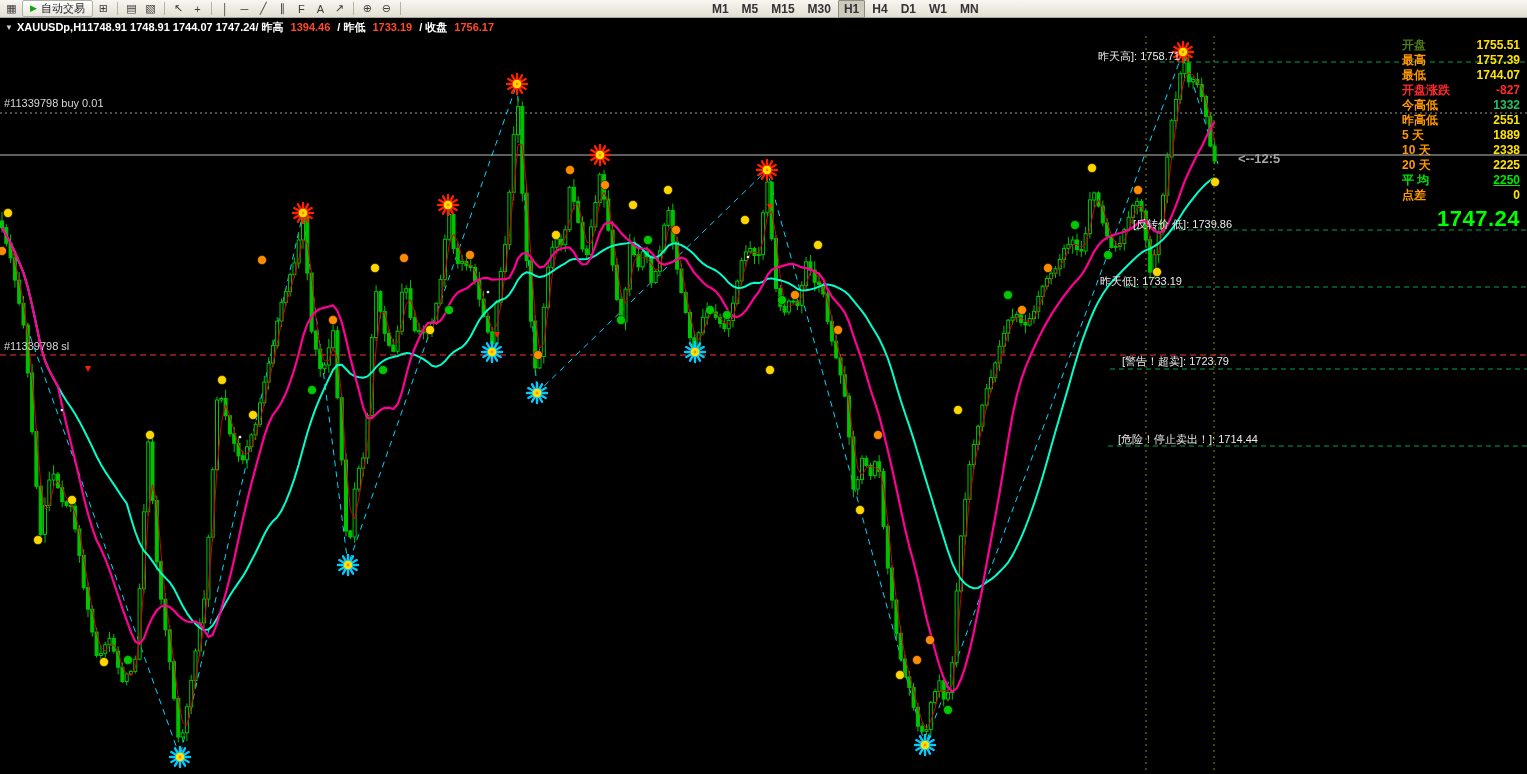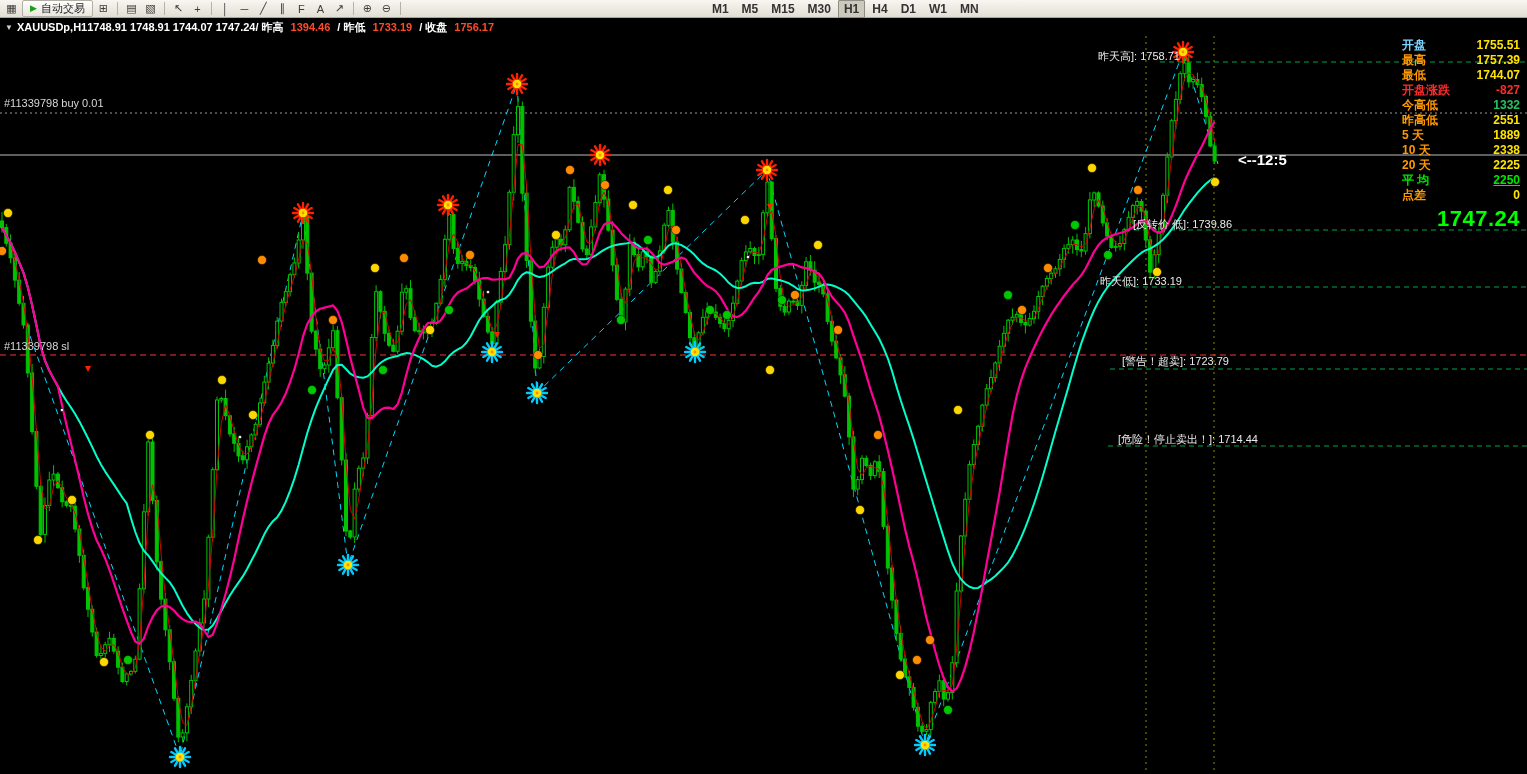--- a/index.html
+++ b/index.html
@@ -920,21 +920,21 @@
         <line x1="925.0" y1="704.5" x2="925.0" y2="699.0" stroke="#00ccff" stroke-width="2.4" stroke-linecap="round"></line>
         <line x1="927.3" y1="705.1" x2="930.0" y2="700.3" stroke="#00ccff" stroke-width="2.4" stroke-linecap="round"></line>
         <line x1="928.9" y1="706.8" x2="933.7" y2="704.0" stroke="#00ccff" stroke-width="2.4" stroke-linecap="round"></line>
         <circle cx="925" cy="709" r="4.8" fill="#ffe000" stroke="#00ccff" stroke-width="1"></circle>
         <circle cx="925" cy="709" r="1.4" fill="#ff8c00"></circle>
       </g>
     </svg>
   <div class="stats">
     <div id="stats-rows">
         <div class="stat-row">
-          <span style="color: #7dd3fc;">开盘</span>
+          <span style="color: #4d7c0f;">开盘</span>
           <span style="color: rgb(255, 228, 0);">1755.51</span>
         </div>
         <div class="stat-row">
           <span style="color: rgb(255, 153, 0);">最高</span>
           <span style="color: rgb(255, 228, 0);">1757.39</span>
         </div>
         <div class="stat-row">
           <span style="color: rgb(255, 153, 0);">最低</span>
           <span style="color: rgb(255, 228, 0);">1744.07</span>
         </div>
@@ -969,18 +969,18 @@
         <div class="stat-row">
           <span style="color: rgb(255, 153, 0);">点差</span>
           <span style="color: rgb(255, 228, 0);">0</span>
         </div>
       </div>
     <div class="big-price" id="big-price" style="color: rgb(0, 255, 0);">1747.24</div>
   </div>
 <div class="anno" style="left: 4px; top: 61px; color: rgb(216, 216, 216);">#11339798 buy 0.01</div>
     <div class="anno" style="left: 4px; top: 304px; color: rgb(216, 216, 216);">#11339798 sl</div>
     <div class="anno" style="left: 1098px; top: 13px; color: rgb(234, 234, 234);">昨天高]: 1758.71</div>
-    <div class="anno" style="left: 1238px; top: 115px; color: #ffffff; font-weight: bold; font-size: 15px;">&lt;--12:5</div>
+    <div class="anno" style="left: 1238px; top: 115px; color: #a3a3a3; font-weight: bold; font-size: 13px;">&lt;--12:5</div>
     <div class="anno" style="left: 1133px; top: 181px; color: rgb(234, 234, 234);">[反转价 低]: 1739.86</div>
     <div class="anno" style="left: 1100px; top: 238px; color: rgb(234, 234, 234);">昨天低]: 1733.19</div>
     <div class="anno" style="left: 1122px; top: 318px; color: rgb(234, 234, 234);">[警告！超卖]: 1723.79</div>
     <div class="anno" style="left: 1118px; top: 396px; color: rgb(234, 234, 234);">[危险！停止卖出！]: 1714.44</div>
   </div>
 
 </body></html>

